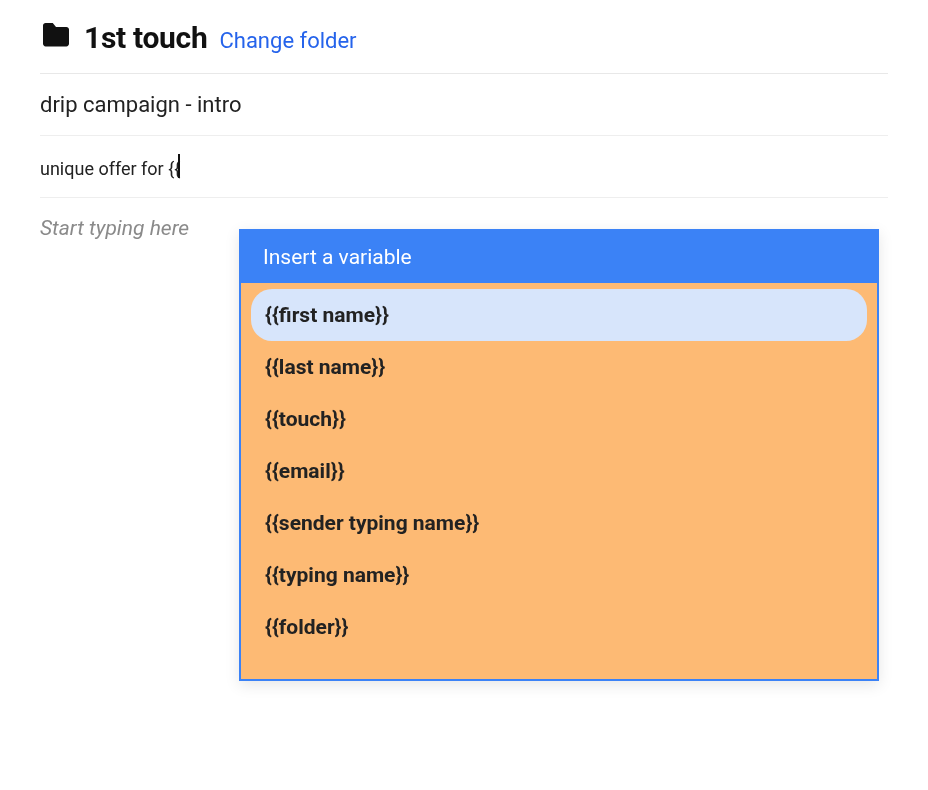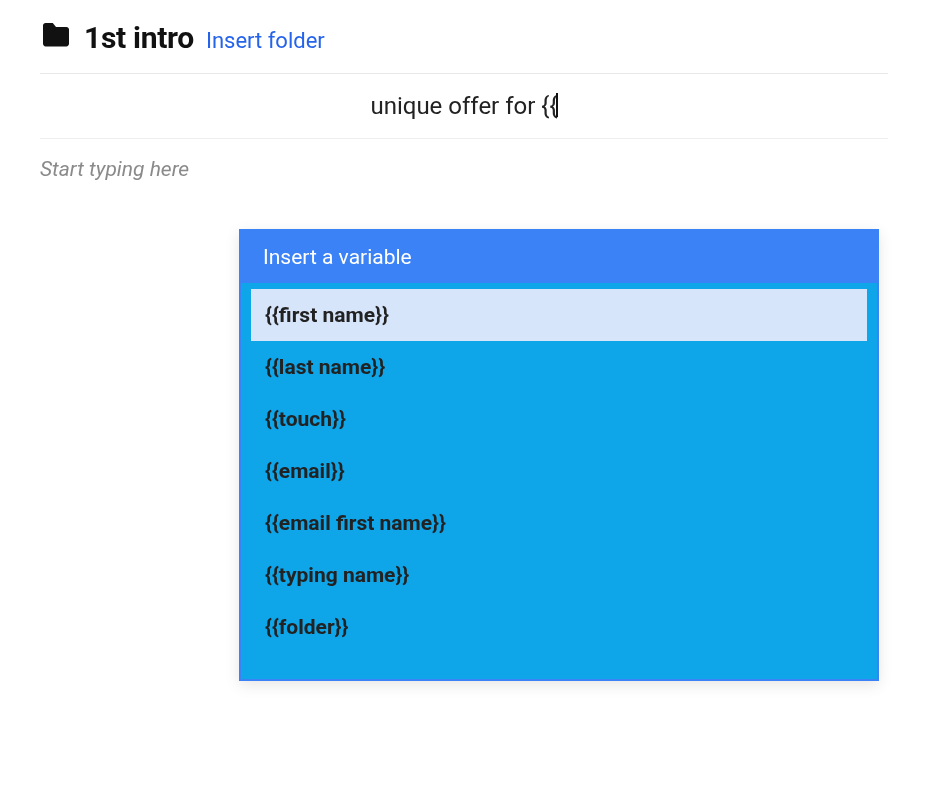--- a/index.html
+++ b/index.html
@@ -72,44 +72,43 @@
       padding: 18px 0 18px 0;
       border-bottom: 1px solid #eee;
       display: flex;
       align-items: center;
     }
 
     .subject-input {
       border: none;
       outline: none;
       font-family: inherit;
-      font-size: 24px;
+      font-size: 18px;
       color: #222;
       width: 100%;
       background: transparent;
-      text-align: center;
     }
 
     .body-row {
       padding: 18px 0 0 0;
     }
 
     .body-placeholder {
       font-size: 21px;
       font-style: italic;
       color: #8a8a8a;
       margin-top: 46px;
     }
 
     .dropdown {
       position: absolute;
       top: 229px;
       left: 239px;
       width: 640px;
-      background: #0ea5e9;
+      background: #fdba74;
       border: 2px solid #3b82f6;
       box-shadow: 0 4px 14px rgba(0,0,0,0.10);
     }
 
     .dropdown-header {
       background: #3b82f6;
       color: #fff;
       padding: 14px 22px;
       font-size: 21px;
     }
@@ -118,20 +117,21 @@
       list-style: none;
       padding: 6px 10px 26px 10px;
     }
 
     .dropdown-item {
       padding: 14px 14px;
       font-size: 21px;
       font-weight: 700;
       color: #222;
       cursor: pointer;
+      border-radius: 21px;
     }
 
     .dropdown-item.highlight {
       background: #d7e5fb;
     }
 
     
     .text-cursor {
       display: inline-block;
       width: 0px;
@@ -145,41 +145,44 @@
 <body>
 
 <div class="container">
 
   <div class="header-row">
     <span class="folder-icon">
       <svg viewBox="0 0 24 20" width="32" height="26">
         <path d="M2 2 C2 0.9 2.9 0 4 0 L9.5 0 L12 3 L20 3 C21.1 3 22 3.9 22 5 L22 16 C22 17.1 21.1 18 20 18 L4 18 C2.9 18 2 17.1 2 16 Z" fill="#111"></path>
       </svg>
     </span>
-    <span class="folder-title">1st intro</span>
-    <a class="change-folder-link">Insert folder</a>
+    <span class="folder-title">1st touch</span>
+    <a class="change-folder-link">Change folder</a>
   </div>
 
+  <div class="campaign-name-row">
+    <span class="campaign-name">drip campaign - intro</span>
+  </div>
 
   <div class="subject-row">
     <span class="subject-input">
       <span>unique offer for {{</span><span class="text-cursor"></span>
     </span>
   </div>
 
   <div class="body-row">
     <span class="body-placeholder">Start typing here</span>
   </div>
 
 </div>
 
 <div class="dropdown">
   <div class="dropdown-header">Insert a variable</div>
   <ul class="dropdown-list">
     <li class="dropdown-item highlight">{{first name}}</li>
     <li class="dropdown-item">{{last name}}</li>
     <li class="dropdown-item">{{touch}}</li>
     <li class="dropdown-item">{{email}}</li>
-    <li class="dropdown-item">{{email first name}}</li>
+    <li class="dropdown-item">{{sender typing name}}</li>
     <li class="dropdown-item">{{typing name}}</li>
     <li class="dropdown-item">{{folder}}</li>
   </ul>
 </div>
 
 </body></html>

